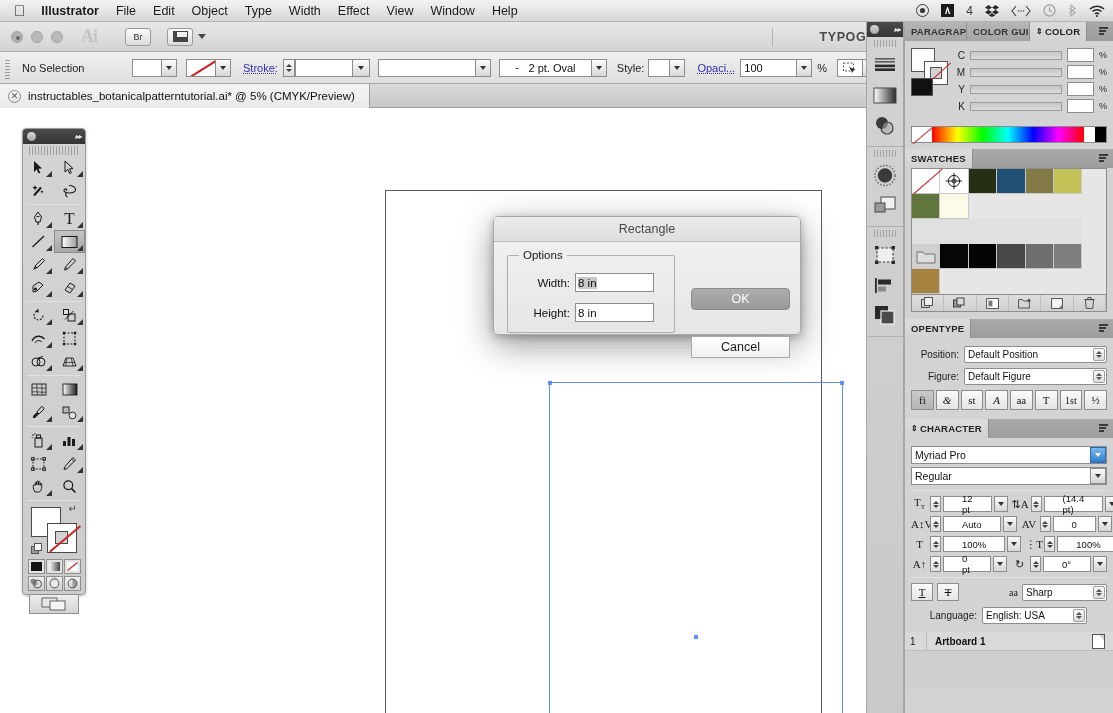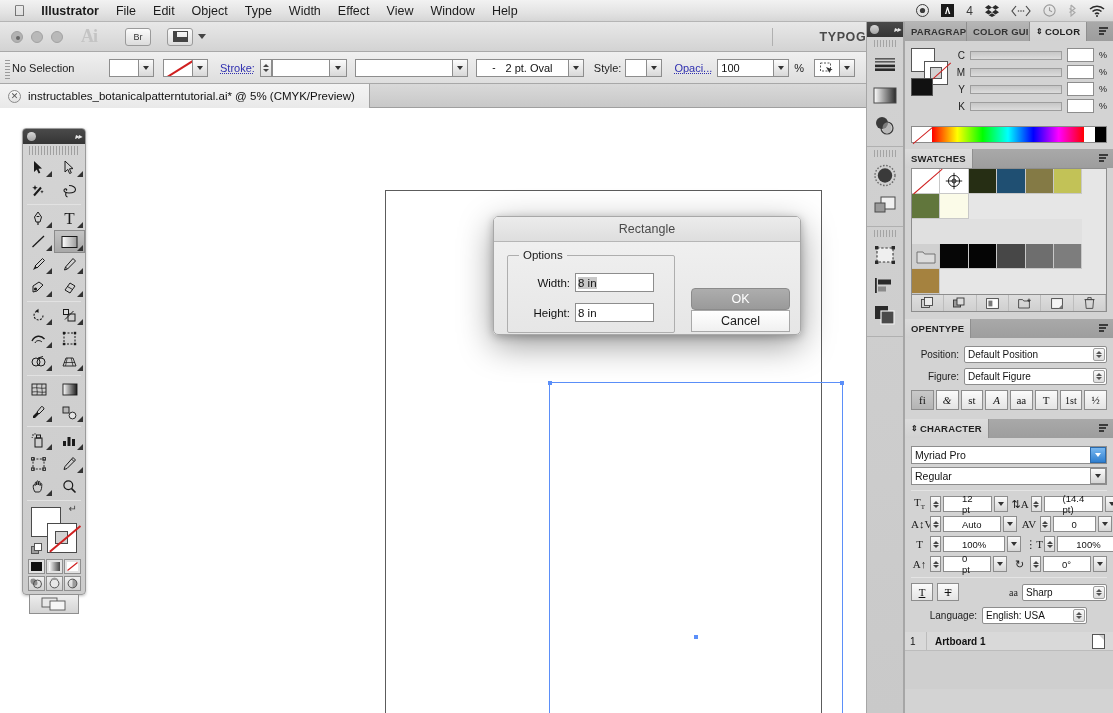--- a/index.html
+++ b/index.html
@@ -318,21 +318,21 @@
     width:79px;height:19px;background:#fff;border:1px solid #8d8d8d;
     font-size:11.5px;color:#111;display:flex;align-items:center;padding:0 2px;
   }
   .dlginput .sel{background:#c8c8c8;}
   .btn-ok{
     position:absolute;left:197px;top:46px;width:99px;height:22px;border-radius:4px;
     background:linear-gradient(to bottom,#adadad,#9a9a9a);border:1px solid #8b8b8b;
     color:#fff;font-size:12.5px;display:flex;align-items:center;justify-content:center;
   }
   .btn-cancel{
-    position:absolute;left:197px;top:68px;width:99px;height:22px;border-radius:0;
+    position:absolute;left:197px;top:94px;width:99px;height:22px;border-radius:0;
     background:linear-gradient(to bottom,#ffffff,#f0f0f0);border:1px solid #a8a8a8;
     color:#1a1a1a;font-size:12.5px;display:flex;align-items:center;justify-content:center;
   }
   svg{display:block;}
 </style>
 </head>
 <body>
 
 <div class="app">
 
@@ -412,21 +412,21 @@
           <i></i>
         </span>
     </span>
     <span class="caret-sm"></span>
     <span class="ws-divider"></span>
     <span class="ws-name">TYPOGRAPHY</span>
   </div>
 
   <div class="controlbar">
     <span class="grip"></span>
-    <span class="cb-label" style="width:97px;">No Selection</span>
+    <span class="cb-label" style="margin-left:10px;width:110px;">No Selection</span>
 
     <span class="combo">
       <span class="swatch-box"></span>
       <span class="dd-btn">
           <i class="tri"></i>
         </span>
     </span>
 
     <span class="combo" style="margin-left:9px;">
       <span class="nonebox"></span>

